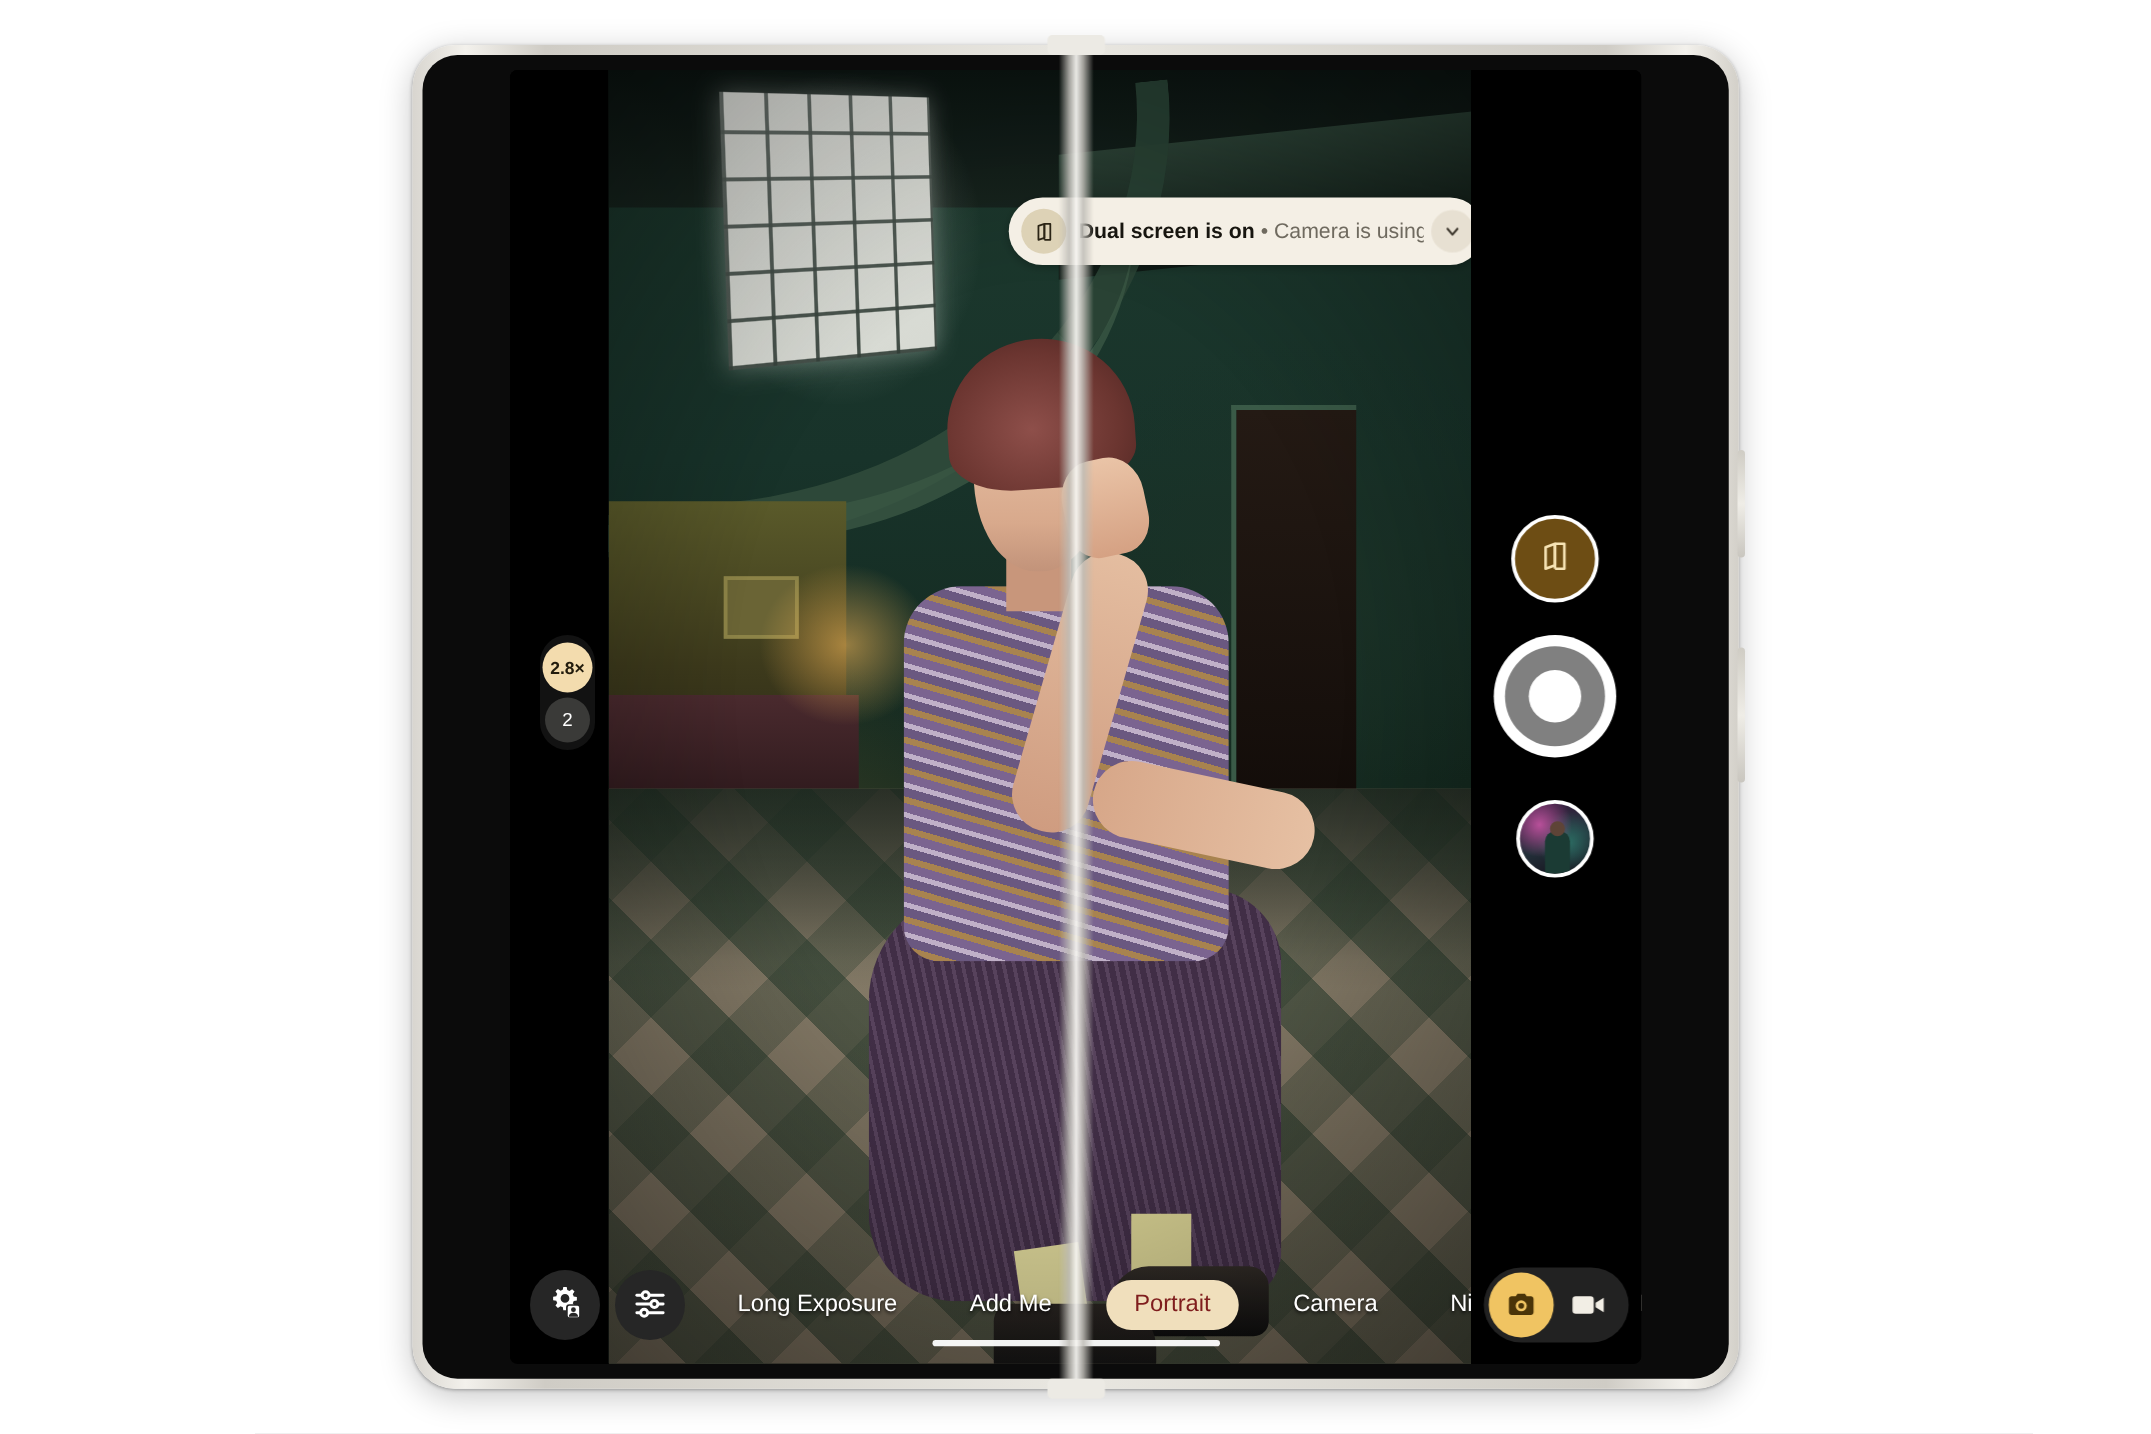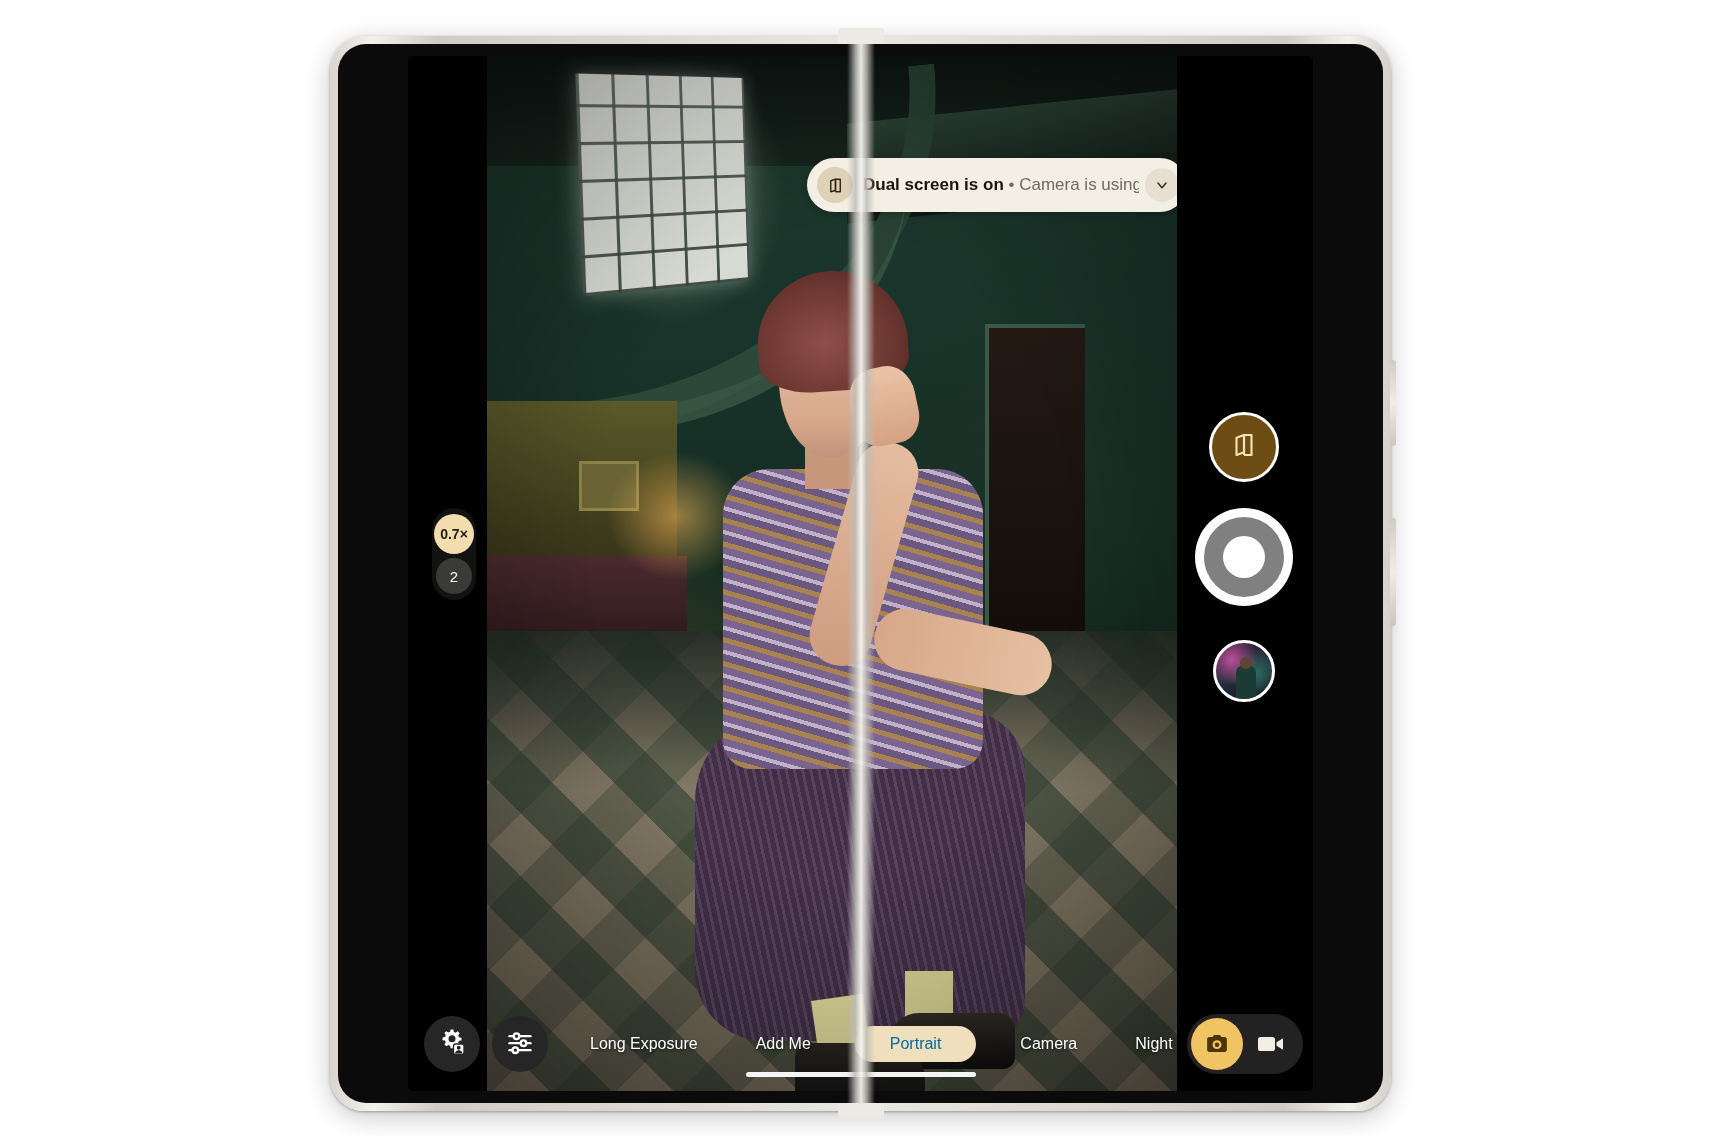--- a/index.html
+++ b/index.html
@@ -385,33 +385,33 @@
     height: 52px;
     display: flex;
     align-items: center;
     gap: 30px;
     overflow: hidden;
     padding-left: 18px;
     box-sizing: border-box;
   }
   .mode-item {
     color: #ffffff;
-    font-size: 16px;
+    font-size: 19px;
     white-space: nowrap;
     padding: 9px 14px;
     border-radius: 22px;
     text-shadow: 0 1px 3px rgba(0,0,0,0.75);
     flex: 0 0 auto;
     text-align: center;
   }
   .mode-item.selected {
     background: #f0dfbc;
-    color: #0369a1;
+    color: #7f1d1d;
     text-shadow: none;
-    padding: 9px 35px;
+    padding: 9px 22px;
   }
   .mode-item.dim { color: #ded9d0; opacity: 0.75; }
 
   
   #right-rail {
     position: absolute;
     left: 769px;
     top: 0;
     width: 136px;
     height: 1035px;
@@ -574,21 +574,21 @@
       </span>
       <span class="banner-text"><span class="strong">Dual screen is on</span><span> • </span><span>Camera is using b...</span></span>
       <span class="banner-chevron">
         <svg width="16" height="16" viewBox="0 0 24 24" fill="none" stroke="#3a342a" stroke-width="2.4" stroke-linecap="round" stroke-linejoin="round">
           <polyline points="6 9 12 16 18 9"></polyline>
         </svg>
       </span>
     </div>
 
     <div id="zoom-control">
-      <span class="zoom-step active">0.7×</span>
+      <span class="zoom-step active">2.8×</span>
       <span class="zoom-step inactive">2</span>
     </div>
 
     <div class="round-btn" id="settings-button">
       <span>
         <svg width="30" height="30" viewBox="0 0 24 24" fill="#ffffff">
           <path d="M10.9 2h2.2l.35 2.02c.5.15.97.35 1.4.6l1.7-1.15 1.55 1.55-1.15 1.7c.25.43.45.9.6 1.4L19.6 8.5v2.2l-2.05.35c-.15.5-.35.97-.6 1.4l1.15 1.7-1.55 1.55-1.7-1.15c-.43.25-.9.45-1.4.6L13.1 17H10.9l-.35-2.05c-.5-.15-.97-.35-1.4-.6l-1.7 1.15L5.9 13.95l1.15-1.7c-.25-.43-.45-.9-.6-1.4L4.4 10.5V8.3l2.05-.35c.15-.5.35-.97.6-1.4L5.9 4.85 7.45 3.3l1.7 1.15c.43-.25.9-.45 1.4-.6L10.9 2Zm1.1 4.6a2.8 2.8 0 1 0 0 5.6 2.8 2.8 0 0 0 0-5.6Z"></path>
           <rect x="13.2" y="13.6" width="8.4" height="8.4" rx="1.6" fill="#ffffff" stroke="#262626" stroke-width="1.1"></rect>
           <circle cx="17.4" cy="16.6" r="1.55" fill="#262626"></circle>
           <path d="M14.4 21.1c0-1.6 1.35-2.6 3-2.6s3 1 3 2.6Z" fill="#262626"></path>

